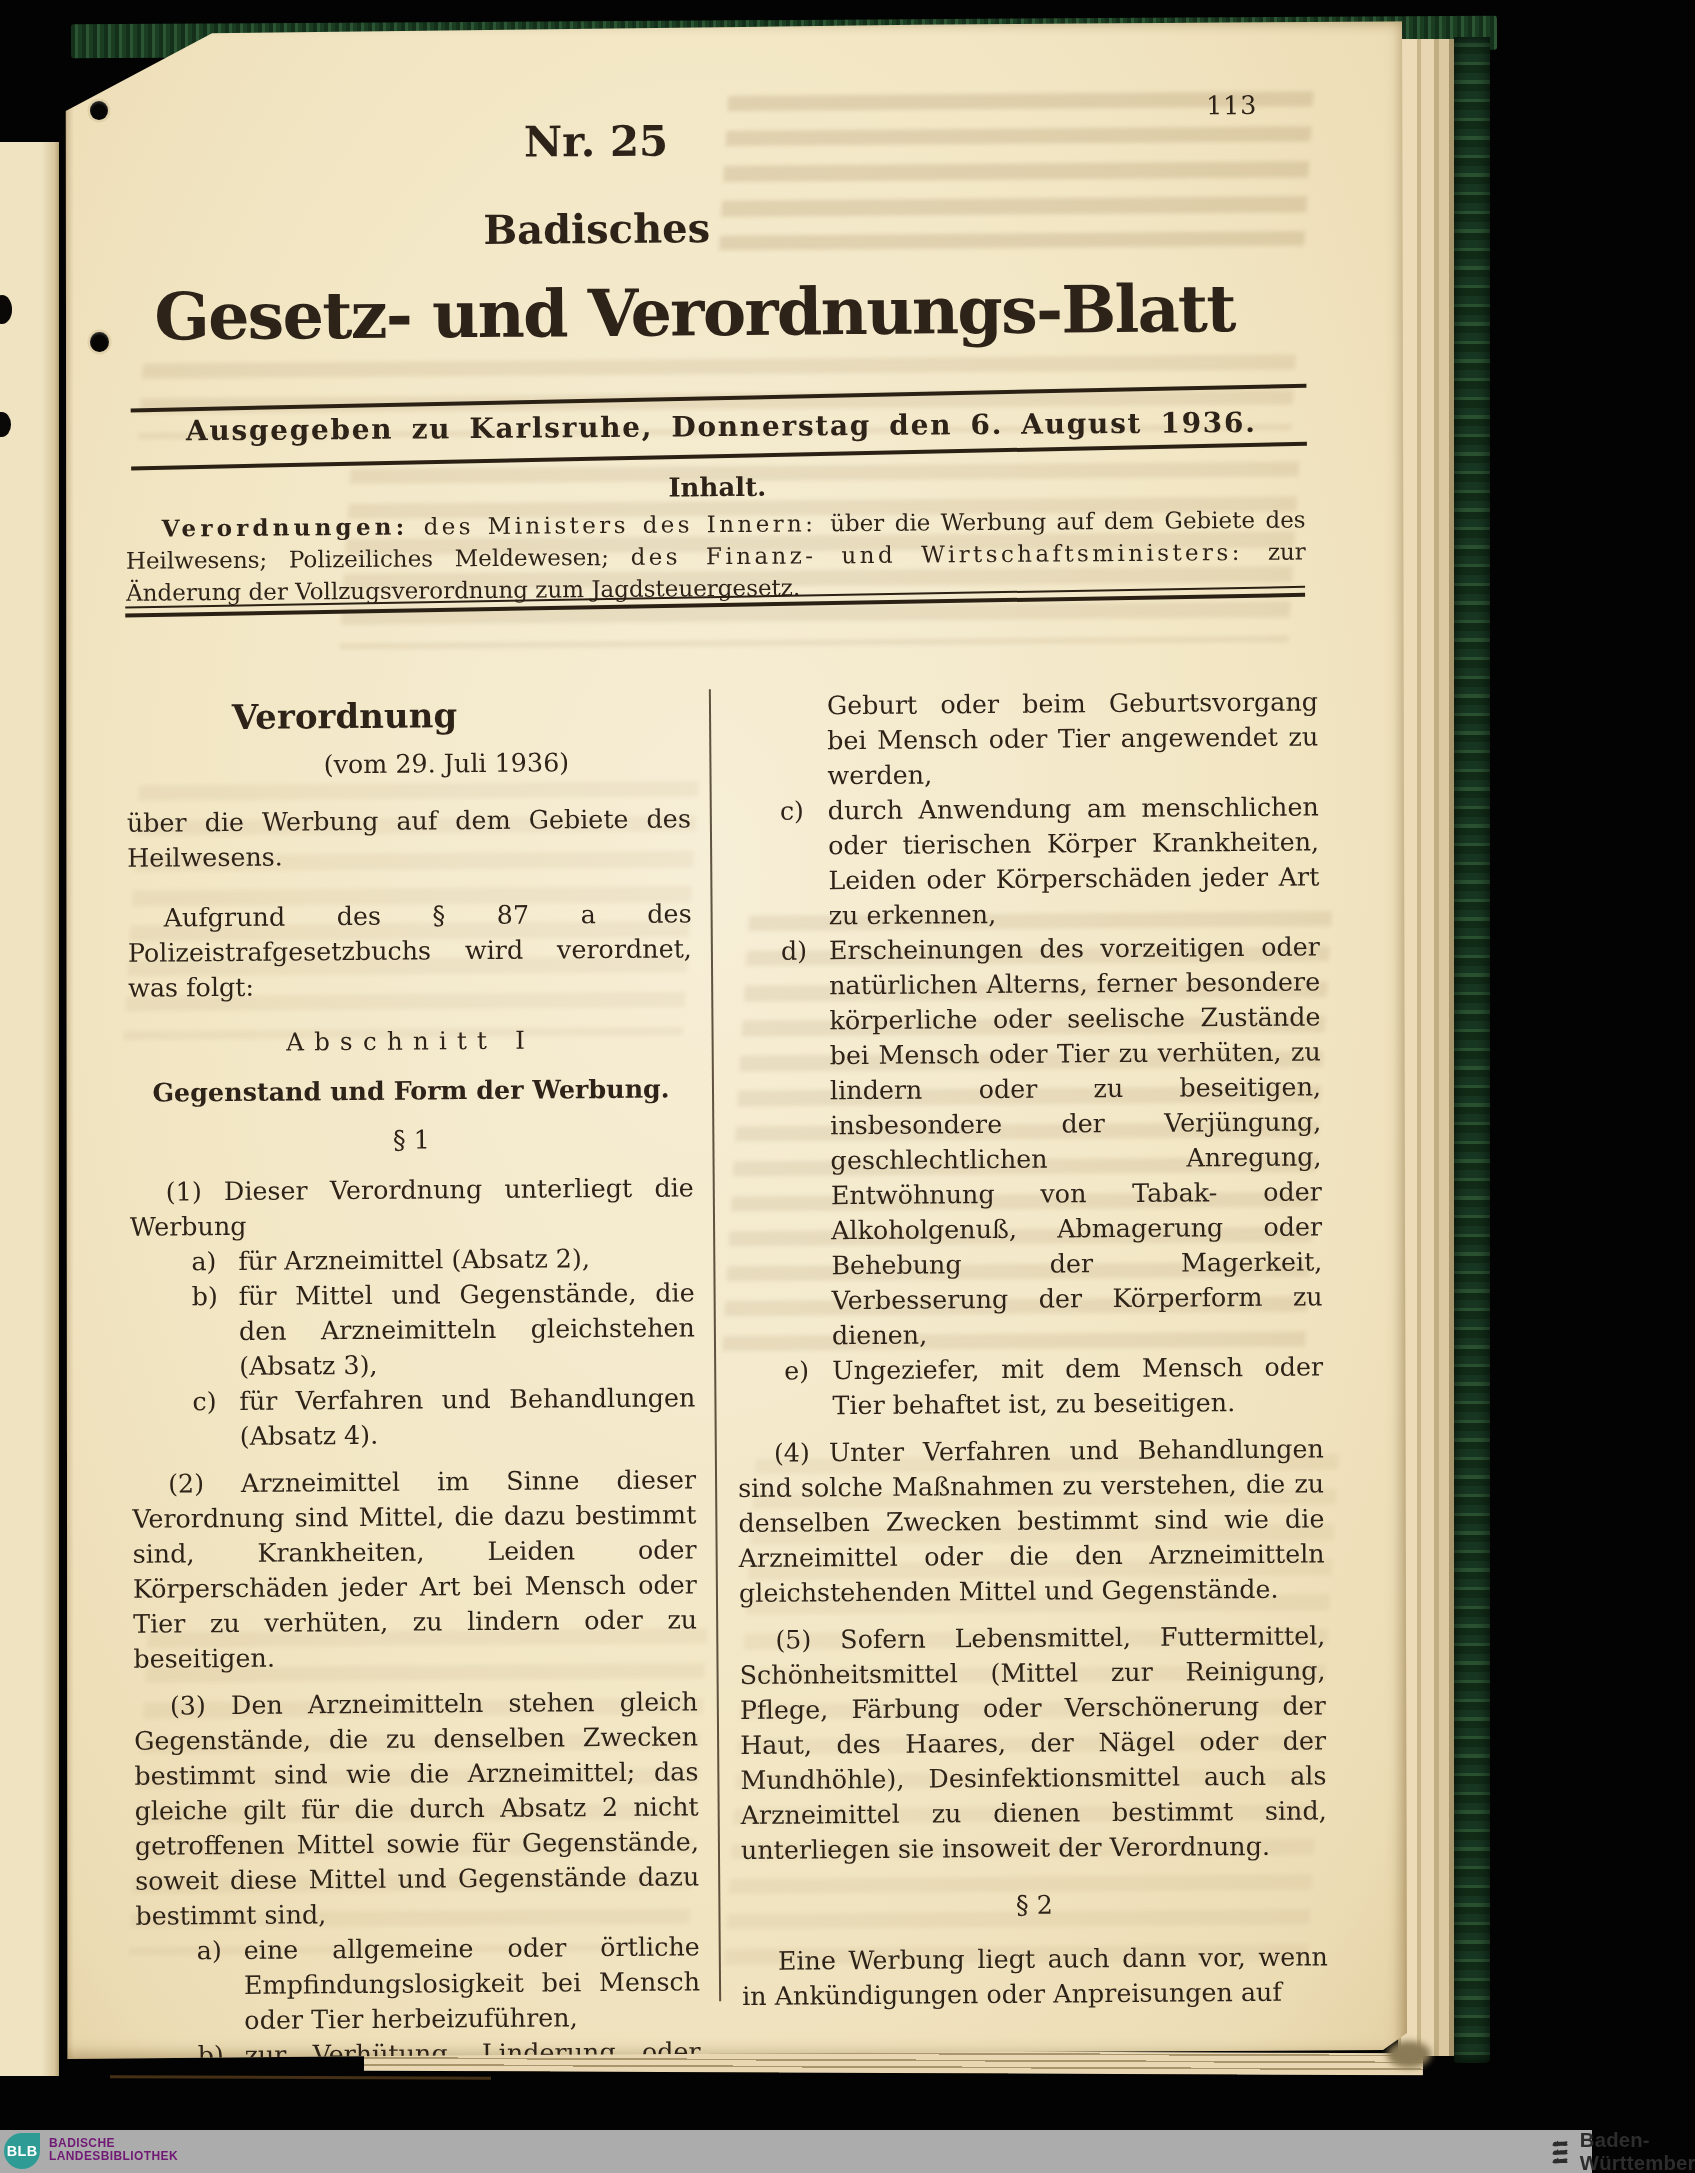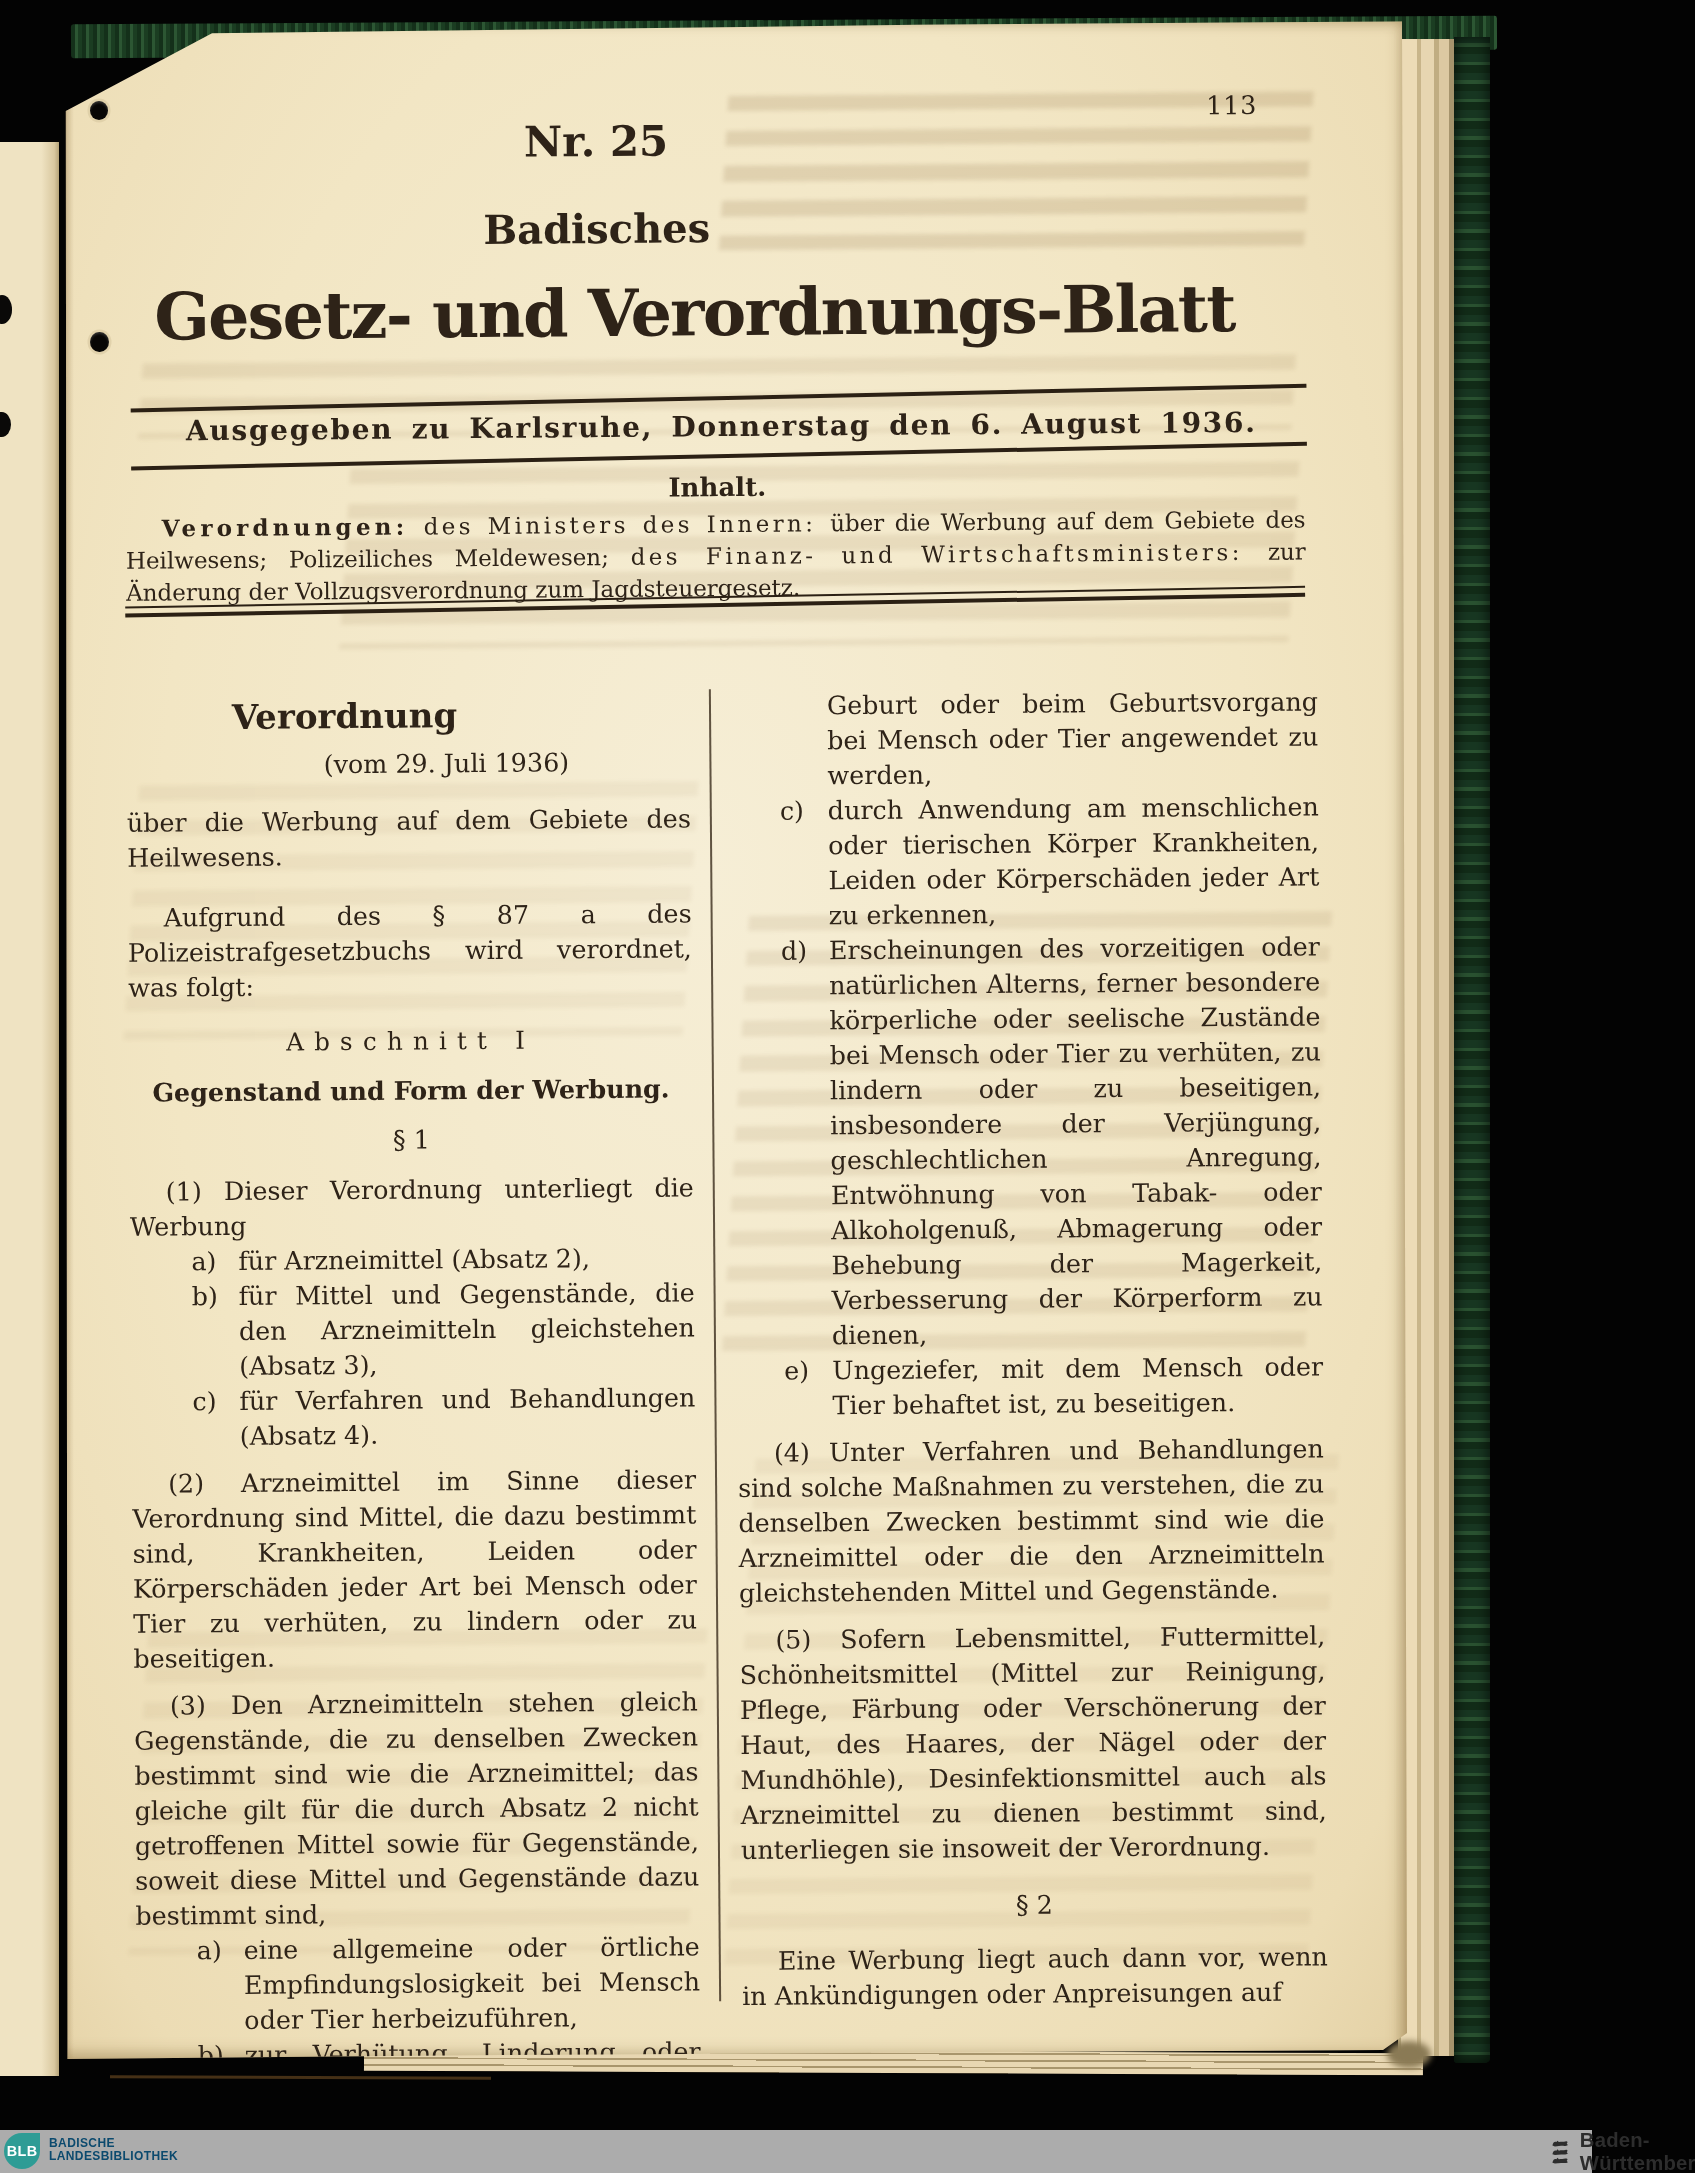--- a/index.html
+++ b/index.html
@@ -102,21 +102,21 @@
   .li .lbl{position:absolute;left:61px;top:0;}
   .col-right .li{padding-left:95px;}
   .col-right .li .lbl{left:47px;}
   .cont{padding-left:95px;text-align:justify;}
   
   .footer{position:absolute;left:0;top:2130px;width:1592px;height:43px;background:#acacac;
     font-family:"Liberation Sans", sans-serif;}
   .blb-logo{position:absolute;left:4.2px;top:3.4px;width:36px;height:36px;background:#2e9c95;
     border-radius:50% 0 50% 50%;display:flex;align-items:center;justify-content:center;}
   .blb-logo span{color:#ffffff;font-size:14.4px;font-weight:bold;letter-spacing:0.4px;}
-  .lib-name{position:absolute;left:49px;top:6.8px;color:#0c4a6e;font-weight:bold;font-size:12px;line-height:13.6px;letter-spacing:0.4px;}
+  .lib-name{position:absolute;left:49px;top:6.8px;color:#701a75;font-weight:bold;font-size:12px;line-height:13.6px;letter-spacing:0.4px;}
   .bw{position:absolute;left:1551px;top:2.5px;height:38px;display:flex;align-items:center;}
   .bw svg{width:27px;height:36px;}
   .bw-text{color:#2d2d2d;font-size:20.3px;font-weight:bold;margin-left:10.2px;letter-spacing:0.2px;}
 </style>
 </head>
 <body>
 
 <div class="cover-top"></div>
 <div class="cover-right"></div>
 <div class="stack-right"></div>

